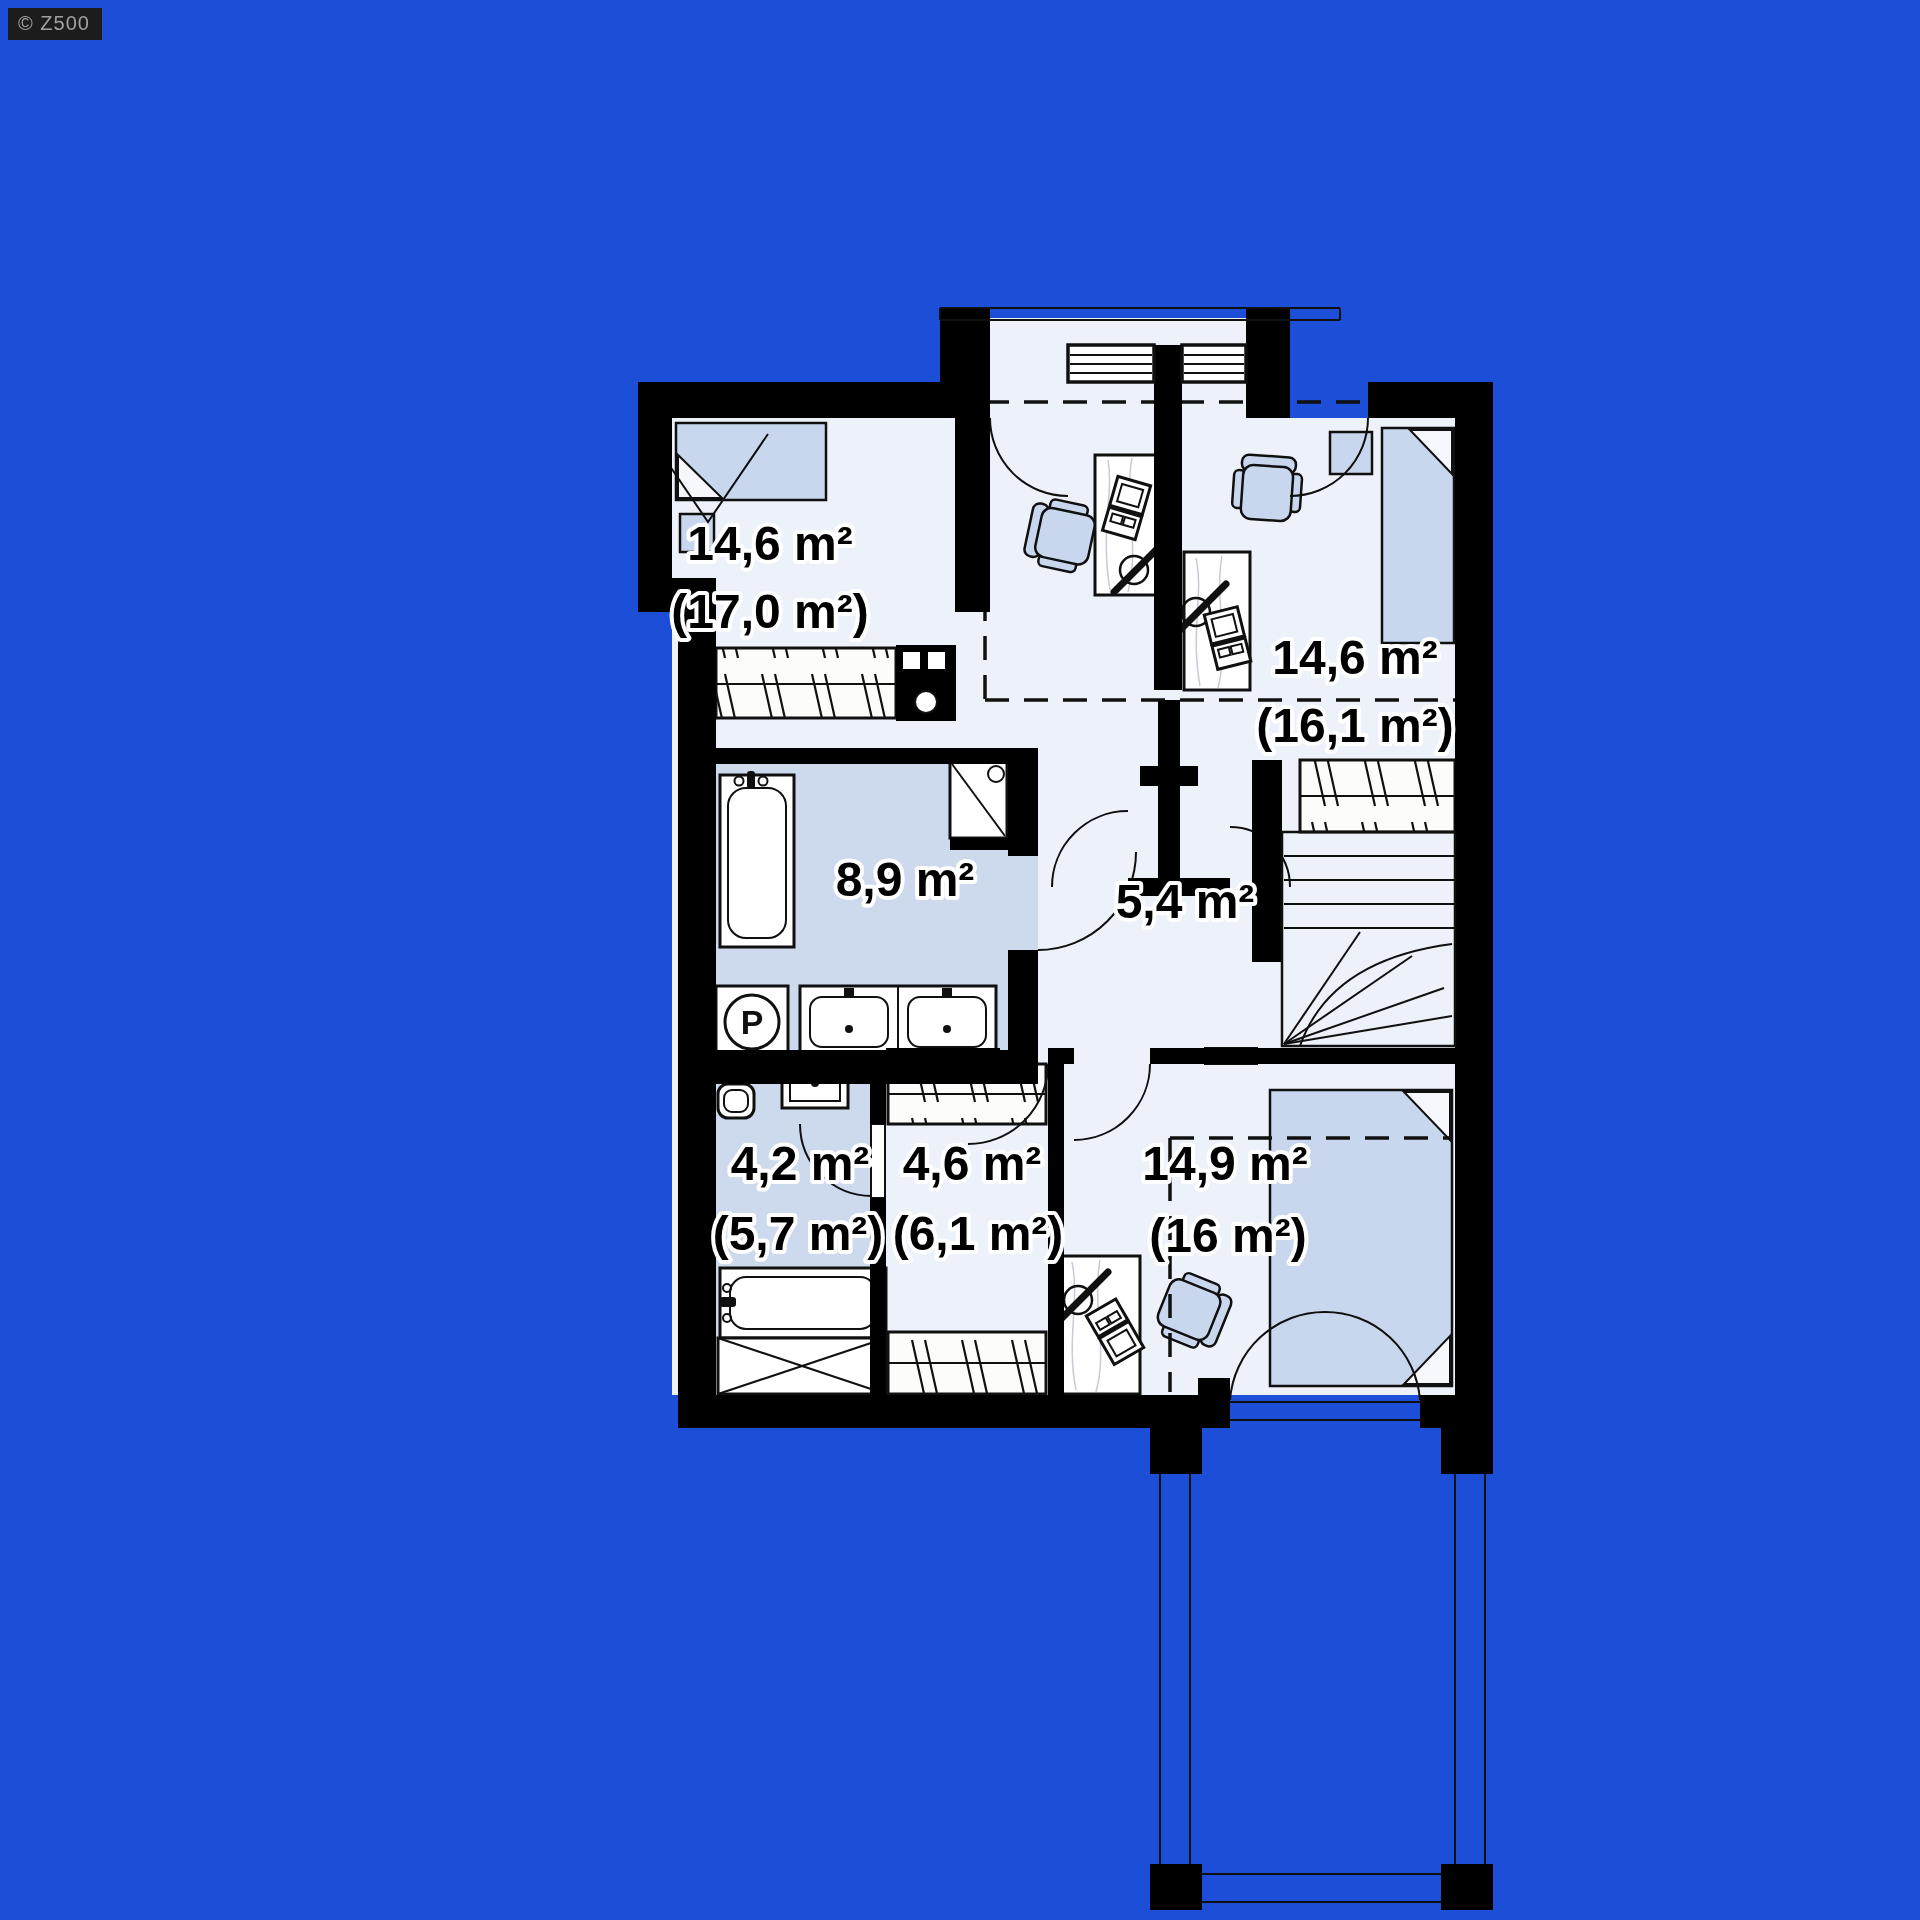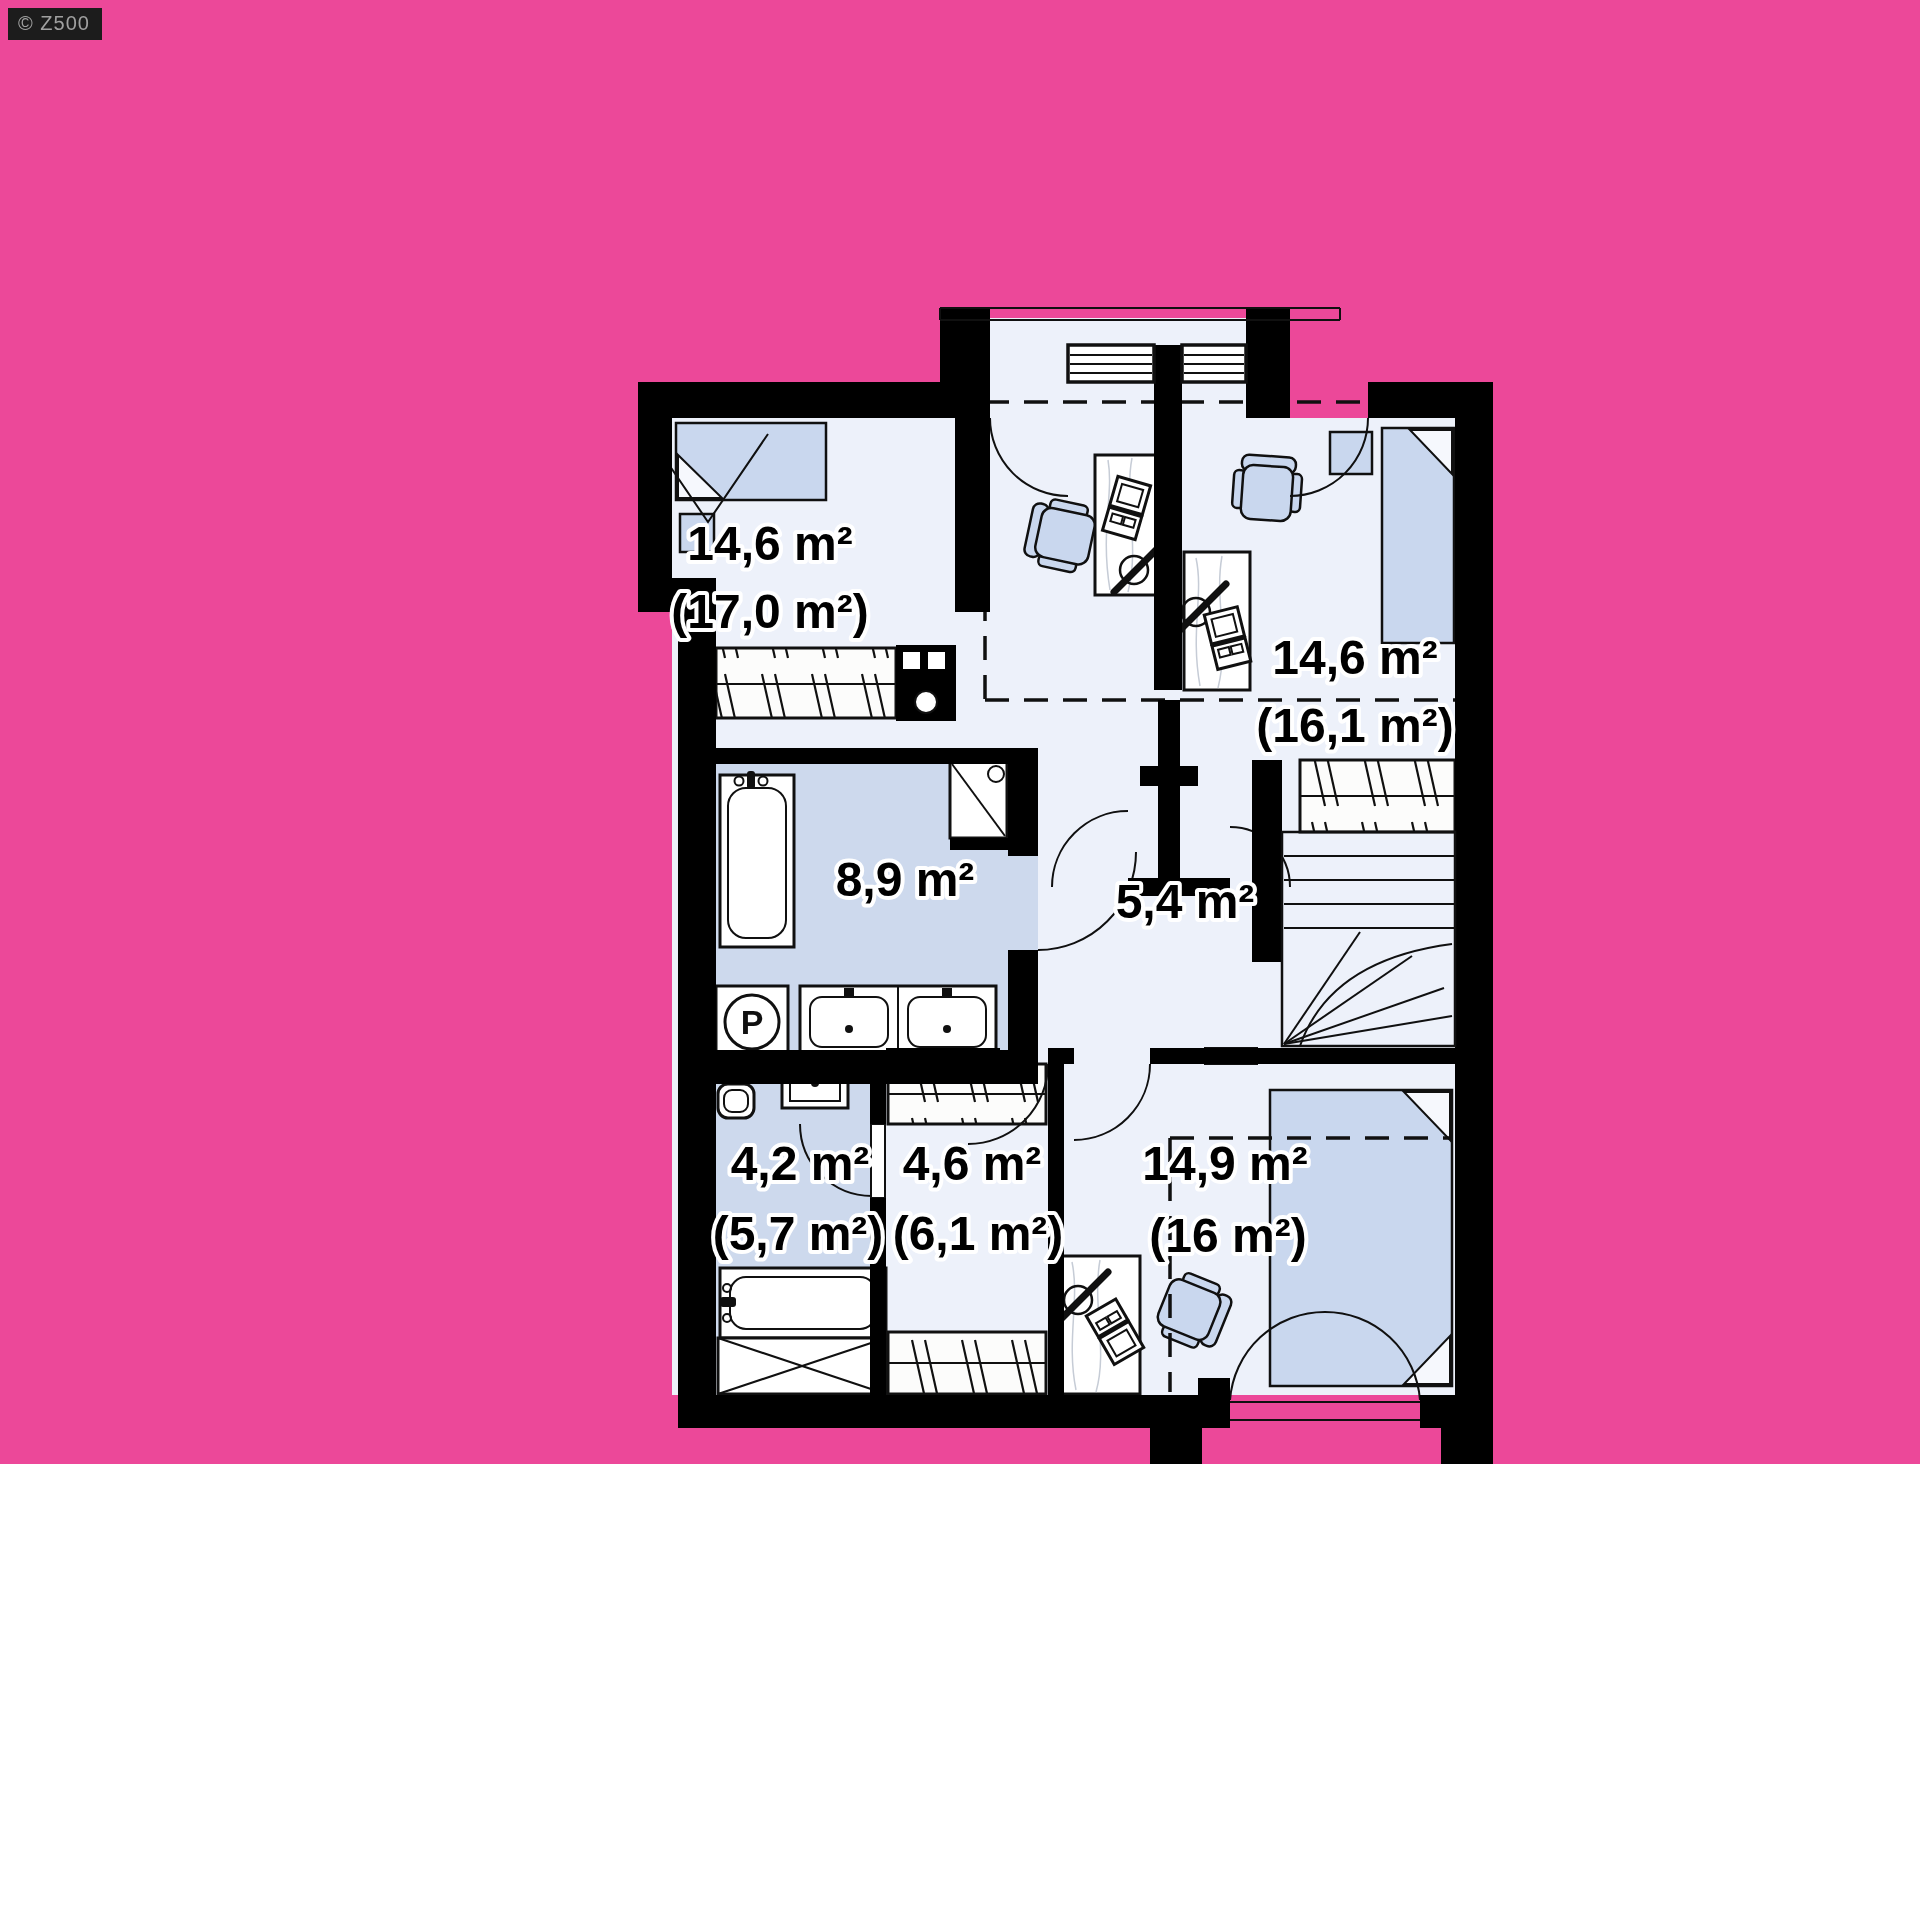--- a/index.html
+++ b/index.html
@@ -3,21 +3,21 @@
 <meta charset="utf-8">
 <style>
   :root{
     --c-wall:#000000;
     --c-room:#edf1fa;
     --c-wet:#cdd9ed;
     --c-furn:#c9d7ee;
   }
   *{margin:0;padding:0;box-sizing:border-box;}
   body{background:#ffffff;}
-  .page{position:relative;width:1920px;height:1464px;background:#ec4899;overflow:hidden;
+  .page{position:relative;width:1920px;height:1920px;background:#1d4ed8;overflow:hidden;
         font-family:"Liberation Sans",sans-serif;padding-left:20px;}
   .watermark{position:absolute;top:8px;left:8px;background:#1c1c1c;color:#a0a0a0;
         font-size:20px;line-height:1;padding:5px 12px 7px 10px;letter-spacing:1px;}
   svg{position:absolute;top:0;left:0;width:1920px;height:1920px;display:block;}
   .floor{fill:var(--c-room);}
   .wet{fill:var(--c-wet);}
   .wall{fill:var(--c-wall);}
   .furn{fill:var(--c-furn);stroke:#101010;stroke-width:2.5;}
   .pillow{fill:#f6f8fd;stroke:#101010;stroke-width:2;}
   .fixture{fill:#ffffff;stroke:#101010;stroke-width:3;}

